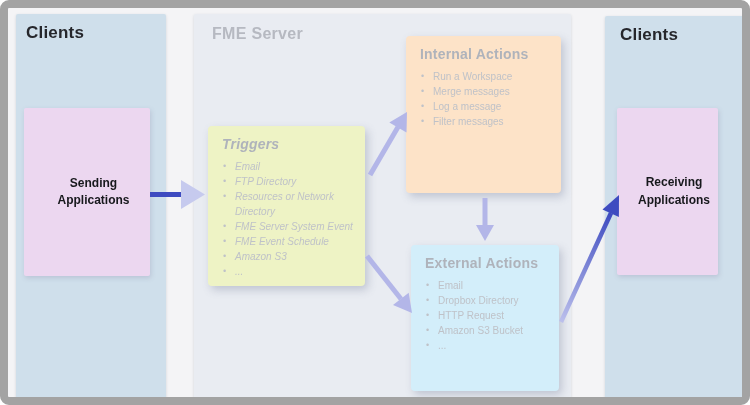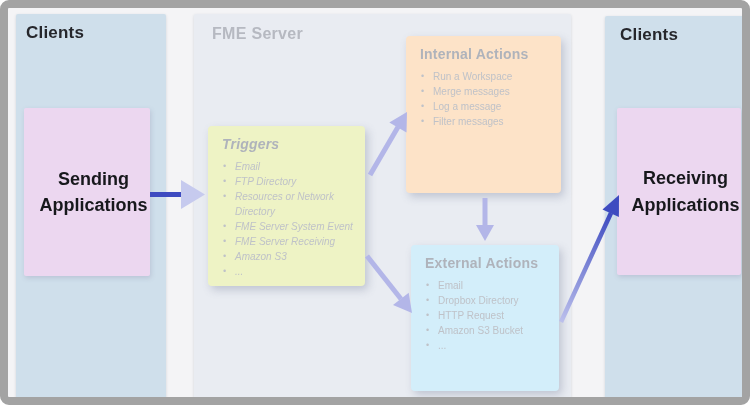--- a/index.html
+++ b/index.html
@@ -32,21 +32,21 @@
   }
   .app-box{
     position:absolute;
     background:#ecd7f0;
     border-radius:2px;
     display:flex;align-items:center;justify-content:center;
     text-align:center;
     box-shadow:1px 2px 5px rgba(110,100,140,.22);
   }
   .app-box .app-label{
-    font-size:18px;font-weight:700;color:#17181c;line-height:1.45;
+    font-size:12px;font-weight:700;color:#17181c;line-height:1.45;
     padding:0 18px;
     margin-left:13px;
   }
   .note{
     position:absolute;
     border-radius:4px;
     box-shadow:3px 4px 8px rgba(100,110,140,.30);
     box-sizing:border-box;
     padding:10px 10px 8px 14px;
   }
@@ -89,21 +89,21 @@
     <div class="server-heading" style="left:18px;top:11px;">FME Server</div>
   </div>
 
   <div class="note note-yellow" style="left:200px;top:118px;width:157px;height:160px;">
     <div class="note-title">Triggers</div>
     <ul>
         <li>Email</li>
         <li>FTP Directory</li>
         <li>Resources or Network Directory</li>
         <li>FME Server System Event</li>
-        <li>FME Server Receiving</li>
+        <li>FME Event Schedule</li>
         <li>Amazon S3</li>
         <li>...</li>
       </ul>
   </div>
 
   <div class="note note-peach" style="left:398px;top:28px;width:155px;height:157px;">
     <div class="note-title">Internal Actions</div>
     <ul>
         <li>Run a Workspace</li>
         <li>Merge messages</li>
@@ -119,21 +119,21 @@
         <li>Dropbox Directory</li>
         <li>HTTP Request</li>
         <li>Amazon S3 Bucket</li>
         <li>...</li>
       </ul>
   </div>
 
   <div class="panel panel-clients" style="left:597px;top:8px;width:146px;height:390px;">
     <div class="panel-heading" style="left:15px;top:9px;">Clients</div>
   </div>
-  <div class="app-box" style="left:609px;top:100px;width:124px;height:167px;">
+  <div class="app-box" style="left:609px;top:100px;width:101px;height:167px;">
     <div class="app-label">Receiving Applications</div>
   </div>
 
   <svg class="arrows" width="750" height="405" viewBox="0 0 750 405">
     <defs>
       <linearGradient id="gradRecv" gradientUnits="userSpaceOnUse" x1="553" y1="314" x2="603" y2="205">
         <stop offset="0" stop-color="#bcc0ec"></stop>
         <stop offset="1" stop-color="#3e4bc0"></stop>
       </linearGradient>
     </defs>

